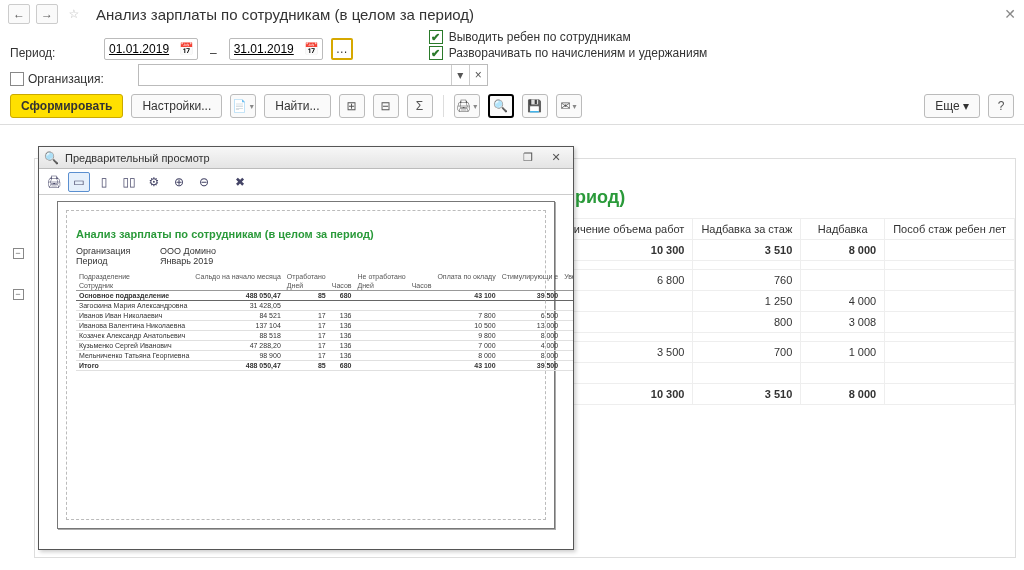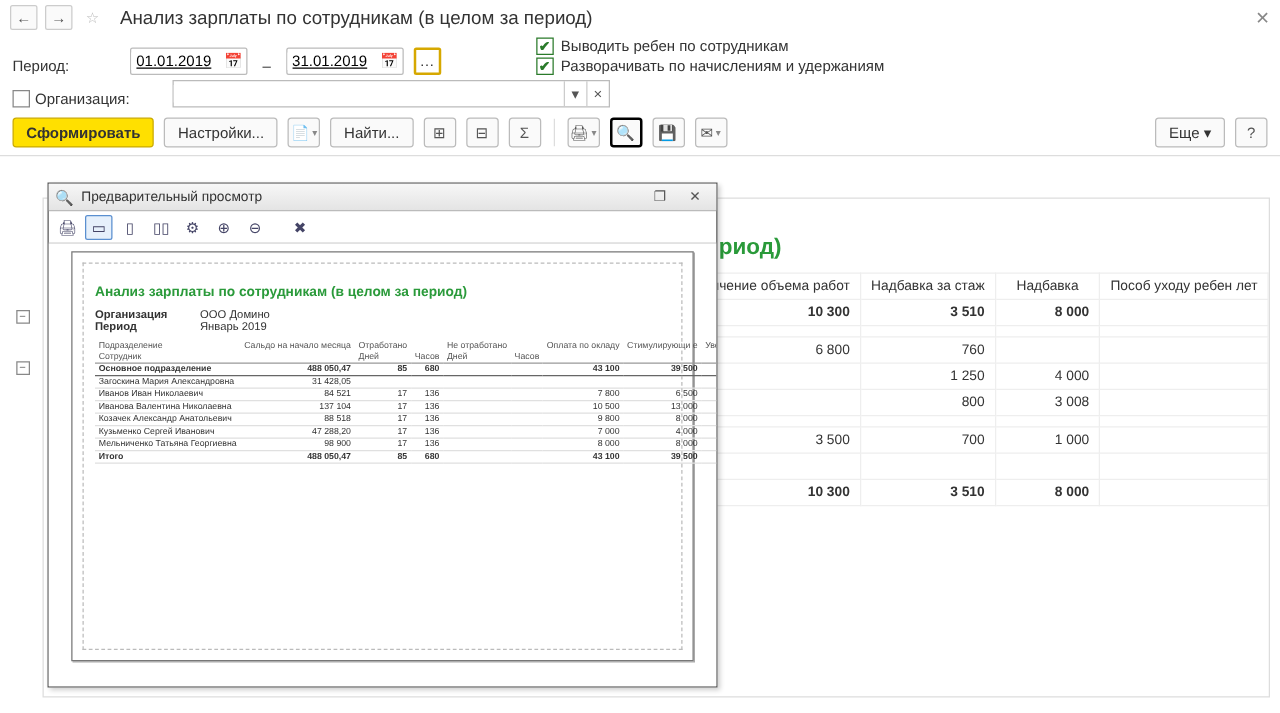--- a/index.html
+++ b/index.html
@@ -46,21 +46,21 @@
   .pv-ttl { font-size:11px; color:#333; flex:1; }
   .pv-wbtn { width:22px; height:16px; display:flex; align-items:center; justify-content:center; cursor:pointer; color:#555; font-size:11px; }
   .pv-tools { height:26px; border-bottom:1px solid #ccc; display:flex; align-items:center; padding:0 4px; gap:3px; }
   .pv-tb { width:22px; height:20px; border:1px solid transparent; border-radius:2px; display:flex; align-items:center; justify-content:center; cursor:pointer; color:#446; }
   .pv-tb.act { border-color:#5a8fd0; background:#e6f0fb; }
   .pv-body { flex:1; background:#fff; position:relative; overflow:hidden; }
   .page { position:absolute; left:18px; top:6px; right:18px; bottom:20px; border:1px solid #777; box-shadow:1px 1px 0 #aaa; background:#fff; padding:26px 18px 10px 18px; }
   .page::before { content:""; position:absolute; inset:8px; border:1px dashed #bbb; pointer-events:none; }
   .pg-title { color:#2a9a3a; font-weight:bold; font-size:11px; margin-bottom:6px; }
   .meta { font-size:9px; margin-bottom:6px; }
-  .meta b { font-weight:bold; display:inline-block; width:84px; }
+  .meta b { font-weight:normal; display:inline-block; width:84px; }
   .mini { width:100%; border-collapse:collapse; font-size:7px; }
   .mini th, .mini td { border-bottom:1px solid #e0e0e0; padding:1px 3px; text-align:right; white-space:nowrap; }
   .mini th { text-align:left; font-weight:normal; color:#555; border-bottom:1px solid #999; }
   .mini td:first-child, .mini th:first-child { text-align:left; width:110px; }
   .mini thead tr:nth-child(1) th { border-bottom:none; }
   .mini .b td { font-weight:bold; border-top:1px solid #666; border-bottom:1px solid #666; }
   .mini .tot td { font-weight:bold; border-top:1px solid #666; }
   .pv-status { height:18px; border-top:1px solid #bbb; display:flex; align-items:center; padding:0 6px; font-size:11px; background:#f4f4f4; }
   .pv-status .sbox { border:1px solid #666; padding:0 4px; height:15px; display:flex; align-items:center; }
 </style>
@@ -140,21 +140,21 @@
 <div class="report-area">
   <div class="report-title">риод)</div>
   <table class="rtable" id="bg-table">
     <thead>
         <tr id="bg-head">
           <th style="width: 540px; border: none;"></th>
           <th style="width: 90px;">Стимулирующие</th>
           <th style="width: 90px;">Увеличение объема работ</th>
           <th style="width: 90px; text-align: center;">Надбавка за стаж</th>
           <th style="width: 90px;">Надбавка</th>
-          <th style="width: 90px;">Пособ уходу ребен лет</th>
+          <th style="width: 90px;">Пособ стаж ребен лет</th>
         </tr>
       </thead>
     <tbody id="bg-body">
         <tr class="bold">
           <td style="border: none;"></td>
           <td>39 500</td>
           <td>10 300</td>
           <td>3 510</td>
           <td>8 000</td>
           <td></td>

